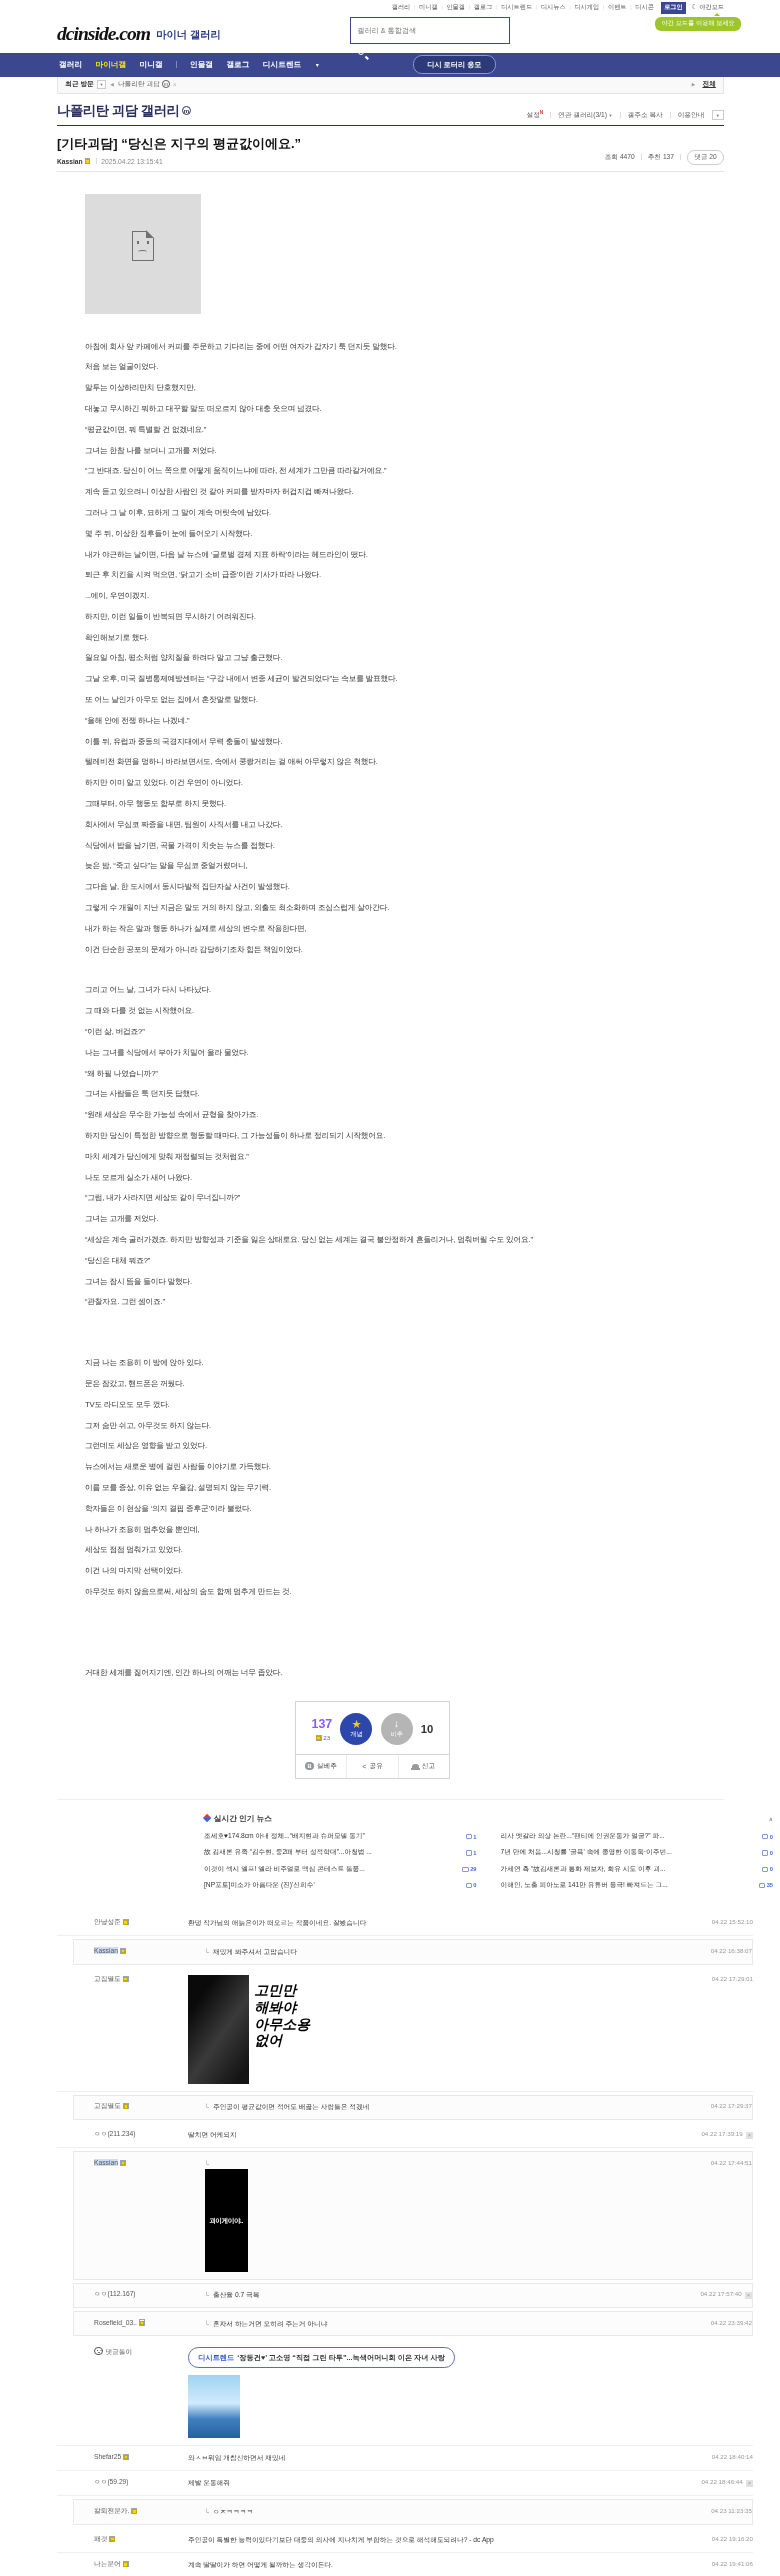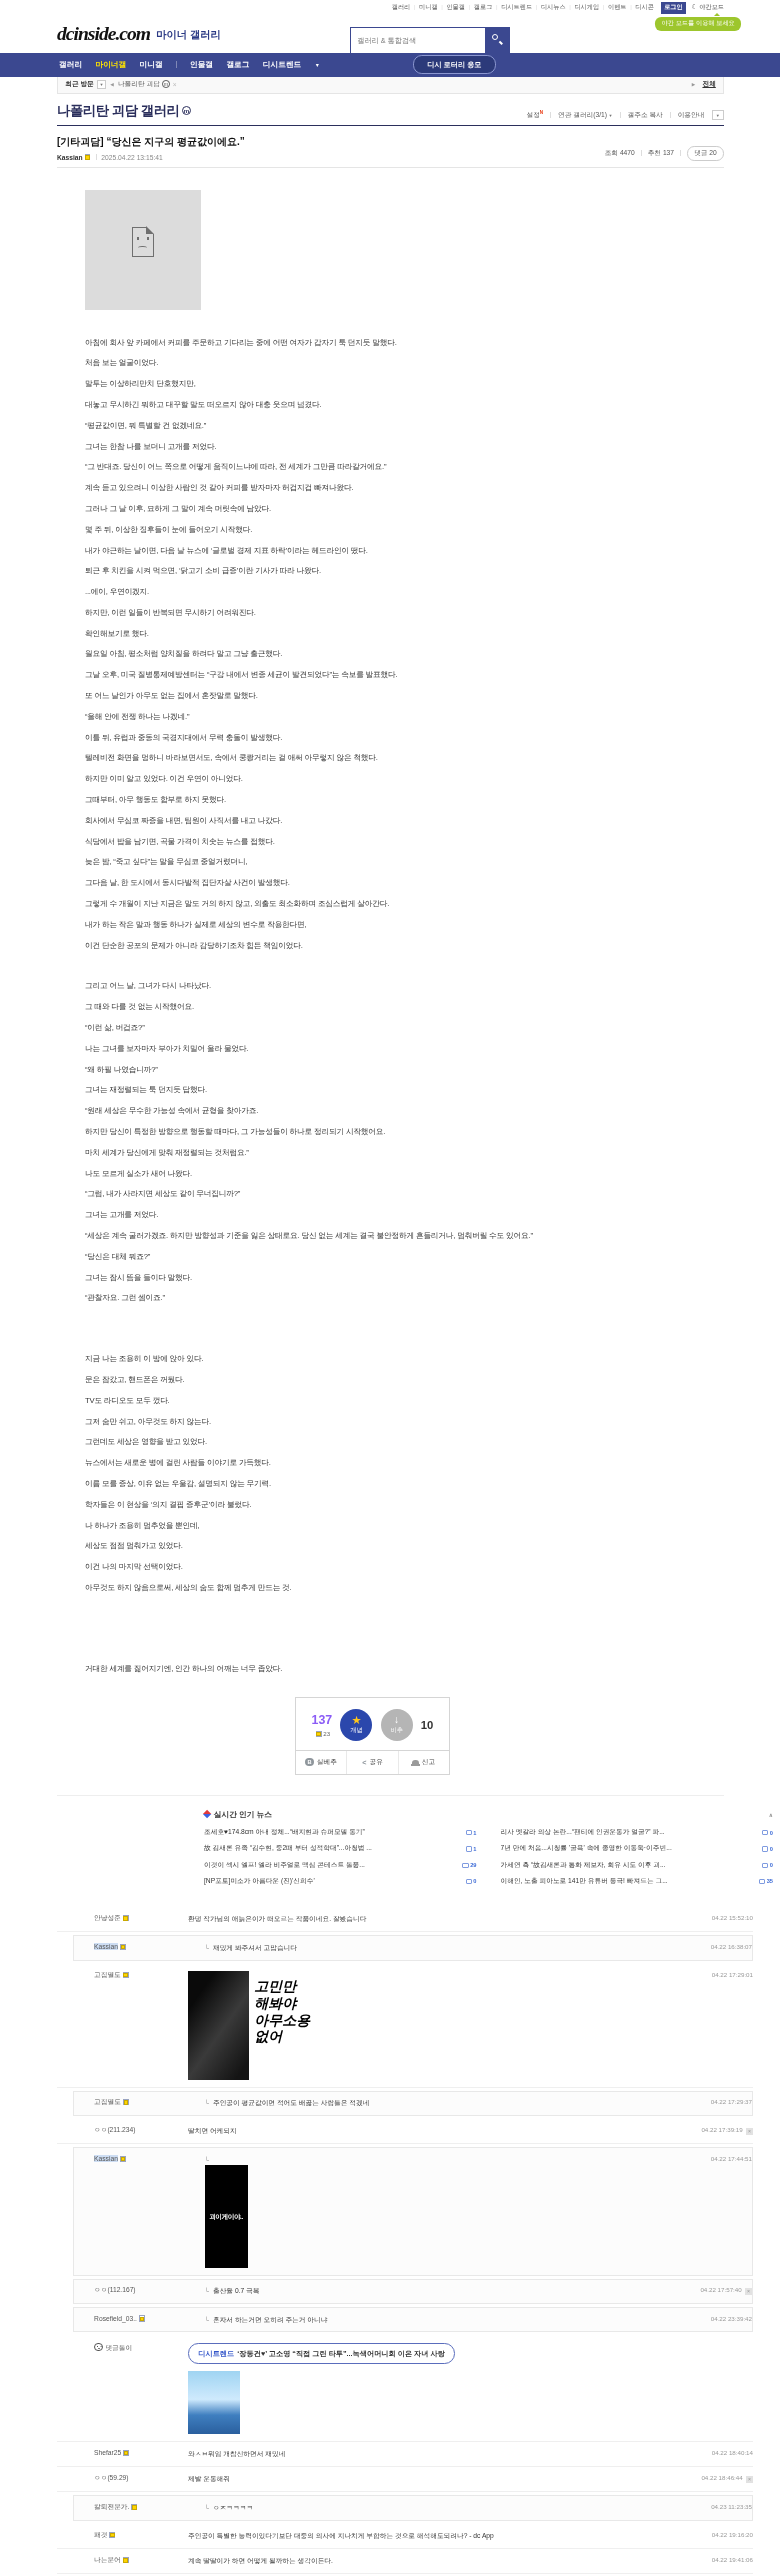--- a/index.html
+++ b/index.html
@@ -15,21 +15,21 @@
   .night { cursor:pointer; color:#444; margin-left:2.1px; }
   .moon { font-size:6.7px; }
   .night-tip { position:absolute; top:16.5px; right:40px; background:#9dc62d; color:#fff; font-size:6.2px; padding:2.6px 6.2px; border-radius:6.2px; z-index:5; }
   .night-tip:before { content:""; position:absolute; top:-3.1px; right:20.6px; border:3.1px solid transparent; border-bottom-color:#9dc62d; border-top:none; }
 
   
   .header { position:relative; height:37px; }
   .logo { position:absolute; left:57px; top:7.2px; cursor:pointer; }
   .logo-main { font-family:"Liberation Serif","DejaVu Serif",serif; font-style:italic; font-weight:bold; font-size:19.6px; letter-spacing:-1px; color:#111; }
   .logo-sub { font-size:10.3px; font-weight:bold; color:#2b3a85; margin-left:6.2px; vertical-align:2.1px; }
-  .search { position:absolute; left:350px; top:11px; width:160px; height:27px; border:1.5px solid #3b4890; display:flex; }
+  .search { position:absolute; left:350px; top:1px; width:160px; height:27px; border:1.5px solid #3b4890; display:flex;flex-direction:column; }
   .search input { flex:1; border:none; outline:none; padding:0 6.2px; font-size:7.2px; color:#333; }
   .search-btn { width:24px; background:#3b4890; border:none; cursor:pointer; position:relative; }
   .mag { position:absolute; left:6.7px; top:6.2px; width:6.7px; height:6.7px; border:1.5px solid #fff; border-radius:50%; }
   .mag:after { content:""; position:absolute; left:6.2px; top:7.2px; width:4.1px; height:1.5px; background:#fff; transform:rotate(45deg); }
 
   
   .nav { height:24px; background:#3b4890; display:flex; align-items:center; padding-left:59px; }
   .nav ul { list-style:none; display:flex; align-items:center; }
   .nav li { color:#fff; font-size:7.7px; font-weight:bold; margin-right:13.4px; cursor:pointer; }
   .nav li.active { color:#ffe400; }
@@ -55,21 +55,21 @@
   .gal-title .badge-m { width:9.3px; height:9.3px; font-size:6.2px; border-color:#2b2f5c; color:#2b2f5c; vertical-align:2.1px; }
   .settings { margin-left:auto; font-size:6.7px; color:#555; display:flex; align-items:center; }
   .settings span.sl { margin-left:7.2px; cursor:pointer; }
   .settings .n { color:#e8340b; font-size:4.6px; vertical-align:3.1px; font-weight:bold; }
   .settings .vsep { width:0.5px; height:5.7px; background:#ddd; margin-left:7.2px; }
   .settings .dropbox { width:12.4px; height:9.8px; border:0.5px solid #ccc; display:inline-flex; align-items:center; justify-content:center; font-size:4.1px; color:#777; margin-left:7.2px; cursor:pointer; background:#fff; }
   .settings .caret-s { font-size:4.1px; color:#777; margin-left:1.5px; }
 
   
   .post-head { padding:8.2px 0 6.2px; border-bottom:0.5px solid #e5e5e5; position:relative; }
-  .post-title { font-size:10px; font-weight:bold; color:#111; }
+  .post-title { font-size:13px; font-weight:bold; color:#111; }
   .post-meta { margin-top:5.2px; font-size:6.7px; color:#888; display:flex; align-items:center; }
   .post-meta .author { color:#333; font-weight:bold; }
   .post-meta .vsep { width:0.5px; height:5.7px; background:#ddd; margin:0 5.2px; }
   .icon-gallog { display:inline-block; width:5.7px; height:6.2px; border:0.5px solid #9aa4c0; background:#fff; position:relative; margin-left:2.1px; vertical-align:-1px; }
   .icon-gallog:after { content:""; position:absolute; right:-0.5px; bottom:-0.5px; width:2.6px; height:2.6px; background:#ffd400; border:0.5px solid #c9a900; }
   .post-counts { position:absolute; right:0; bottom:6.2px; font-size:6.7px; color:#555; display:flex; align-items:center; }
   .post-counts .vsep { width:0.5px; height:5.7px; background:#ddd; margin:0 6.2px; }
   .cmt-pill { border:0.5px solid #ccc; border-radius:7.2px; padding:2.1px 6.2px; cursor:pointer; color:#555; }
 
   
@@ -279,23 +279,23 @@
           <p>식당에서 밥을 남기면, 곡물 가격이 치솟는 뉴스를 접했다.</p>
           <p>늦은 밤, “죽고 싶다”는 말을 무심코 중얼거렸더니,</p>
           <p>그다음 날, 한 도시에서 동시다발적 집단자살 사건이 발생했다.</p>
           <p>그렇게 수 개월이 지난 지금은 말도 거의 하지 않고, 외출도 최소화하며 조심스럽게 살아간다.</p>
           <p>내가 하는 작은 말과 행동 하나가 실제로 세상의 변수로 작용한다면,</p>
           <p>이건 단순한 공포의 문제가 아니라 감당하기조차 힘든 책임이었다.</p>
           <div class="gap"></div>
           <p>그리고 어느 날, 그녀가 다시 나타났다.</p>
           <p>그 때와 다를 것 없는 시작했어요.</p>
           <p>“이런 삶, 버겁죠?”</p>
-          <p>나는 그녀를 보자마자 부아가 치밀어 올라 물었다.</p>
+          <p>나는 그녀를 식당에서 부아가 치밀어 올라 물었다.</p>
           <p>“왜 하필 나였습니까?”</p>
-          <p>그녀는 재정렬되는 툭 던지듯 답했다.</p>
+          <p>그녀는 사람들은 툭 던지듯 답했다.</p>
           <p>“원래 세상은 무수한 가능성 속에서 균형을 찾아가죠.</p>
           <p>하지만 당신이 특정한 방향으로 행동할 때마다, 그 가능성들이 하나로 정리되기 시작했어요.</p>
           <p>마치 세계가 당신에게 맞춰 재정렬되는 것처럼요.”</p>
           <p>나도 모르게 실소가 새어 나왔다.</p>
           <p>“그럼, 내가 사라지면 세상도 같이 무너집니까?”</p>
           <p>그녀는 고개를 저었다.</p>
           <p>“세상은 계속 굴러가겠죠. 하지만 방향성과 기준을 잃은 상태로요. 당신 없는 세계는 결국 불안정하게 흔들리거나, 멈춰버릴 수도 있어요.”</p>
           <p>“당신은 대체 뭐죠?”</p>
           <p>그녀는 잠시 뜸을 들이다 말했다.</p>
           <p>“관찰자요. 그런 셈이죠.”</p>

